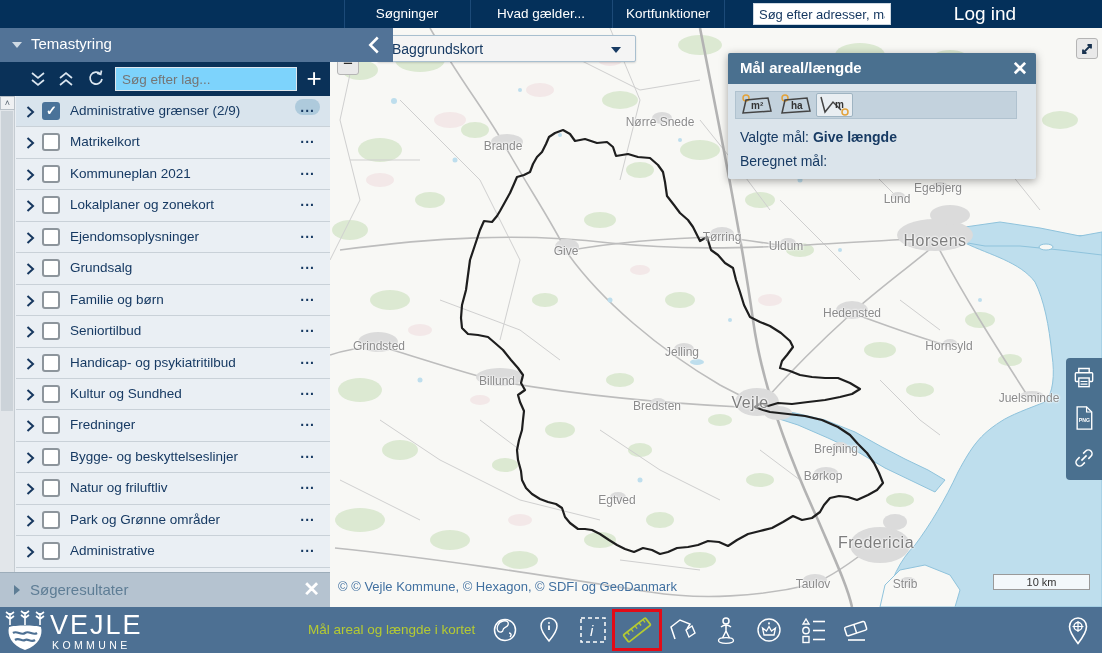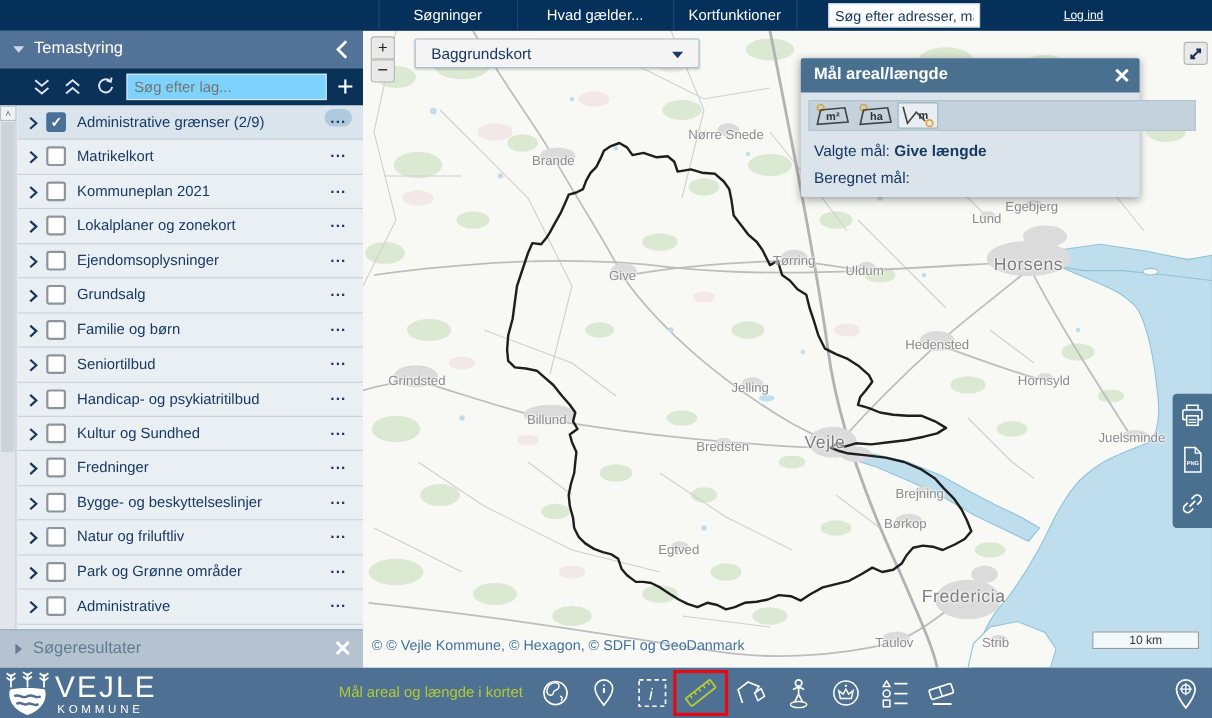--- a/index.html
+++ b/index.html
@@ -4,25 +4,25 @@
 <style>
   html,body{margin:0;padding:0;background:#333;}
   *{box-sizing:border-box;font-family:"Liberation Sans",sans-serif;}
   #app{position:relative;width:1102px;height:653px;overflow:hidden;background:#f8f8f5;}
 
   
   #topnav{position:absolute;left:0;top:0;width:1102px;height:28px;background:#04305a;z-index:60;}
   .nav-item{position:absolute;top:0;height:28px;line-height:28px;color:#fff;font-size:13.5px;text-align:center;cursor:pointer;}
   .nav-sep{position:absolute;top:0;width:1px;height:28px;background:#1c4a78;}
   #nav-search{position:absolute;left:753px;top:3px;width:138px;height:22px;border:1px solid #cdd8e2;background:#fff;font-size:13px;color:#12355e;padding:0 5px;outline:none;}
-  #login{position:absolute;left:950px;top:0;width:70px;height:28px;line-height:28px;color:#fff;font-size:11px;text-align:center;text-decoration:underline;cursor:pointer;}
+  #login{position:absolute;left:950px;top:0;width:70px;height:28px;line-height:28px;color:#fff;font-size:19px;text-align:center;cursor:pointer;}
 
   
   #sidebar{position:absolute;left:0;top:28px;width:330px;height:579px;z-index:50;background:#eaeff4;}
-  #panel-header{position:absolute;left:0;top:0;width:330px;height:34px;background:#527397;color:#fff;}
+  #panel-header{position:absolute;left:0;top:0;width:393px;height:34px;background:#527397;color:#fff;}
   #panel-header .tri{position:absolute;left:12px;top:14px;width:0;height:0;border-left:5px solid transparent;border-right:5px solid transparent;border-top:6px solid #cfdae4;}
   #panel-title{position:absolute;left:31px;top:7px;font-size:15px;color:#fff;}
   #panel-collapse{position:absolute;right:10px;top:7px;width:18px;height:20px;cursor:pointer;}
   #panel-toolbar{position:absolute;left:0;top:34px;width:330px;height:34px;background:#0a3158;}
   .ptool{position:absolute;top:7px;cursor:pointer;}
   #layer-search{position:absolute;left:115px;top:5px;width:182px;height:24px;border:1px solid #dfe7ee;background:#7dd3fc;font-size:13.5px;color:#173a63;padding:0 6px;outline:none;}
   #plus-btn{position:absolute;left:300px;top:2px;width:28px;height:30px;color:#fff;font-size:26px;font-weight:300;line-height:28px;text-align:center;cursor:pointer;}
 
   #layer-list{position:absolute;left:0;top:68px;width:330px;height:504px;background:#eaeff4;overflow:hidden;}
   #scroll-rail{position:absolute;left:0;top:0;width:15px;height:504px;background:#e2e6ea;border-right:1px solid #c5ccd2;}
@@ -55,21 +55,21 @@
   #zoom-out{left:7px;top:26px;width:22px;height:21px;font-size:17px;line-height:17px;border-radius:0 0 3px 3px;}
   #basemap{position:absolute;left:47px;top:7px;width:259px;height:27px;background:#f4f4f4;border:1px solid #a8bfcf;border-radius:2px;z-index:5;cursor:pointer;box-shadow:0 1px 2px rgba(0,0,0,.15);}
   #basemap-label{position:absolute;left:14px;top:5px;font-size:14px;color:#173a63;}
   #basemap-caret{position:absolute;right:14px;top:11px;width:0;height:0;border-left:5px solid transparent;border-right:5px solid transparent;border-top:6px solid #173a63;}
   #expand-btn{right:4px;top:10px;width:22px;height:21px;border-radius:3px;}
 
   #measure-dialog{position:absolute;left:398px;top:25px;width:308px;height:126px;z-index:10;box-shadow:0 2px 8px rgba(0,0,0,.35);background:#dbe4eb;border-radius:2px;}
   #md-header{position:absolute;left:0;top:0;width:308px;height:31px;background:#4a708f;border-radius:2px 2px 0 0;}
   #md-title{position:absolute;left:12px;top:6px;color:#fff;font-size:15px;font-weight:bold;}
   #md-close{position:absolute;right:8px;top:4px;color:#fff;font-size:19px;font-weight:bold;cursor:pointer;}
-  #md-strip{position:absolute;left:7px;top:38px;width:352px;height:28px;background:#c3d2dd;border:1px solid #b0c2cf;}
+  #md-strip{position:absolute;left:7px;top:38px;width:282px;height:28px;background:#c3d2dd;border:1px solid #b0c2cf;}
   .md-tool{position:absolute;top:1px;width:37px;height:24px;border:1px solid transparent;cursor:pointer;}
   .md-tool.active{background:#e9eef2;border-color:#9fb4c2;border-radius:2px;}
   .md-unit{font-size:10px;fill:#333;font-weight:bold;}
   #md-row1{position:absolute;left:12px;top:76px;font-size:14px;color:#173a63;}
   #md-row2{position:absolute;left:12px;top:100px;font-size:14px;color:#173a63;}
 
   #tool-stack{position:absolute;right:0;top:330px;width:36px;height:122px;background:#4a708f;border-radius:4px 0 0 4px;z-index:6;}
   .stack-btn{position:relative;width:36px;height:40px;display:flex;align-items:center;justify-content:center;cursor:pointer;}
 
   #scalebar{position:absolute;left:663px;top:546px;width:97px;height:16px;background:rgba(253,253,253,.85);border:1px solid #9a9a9a;z-index:4;}

